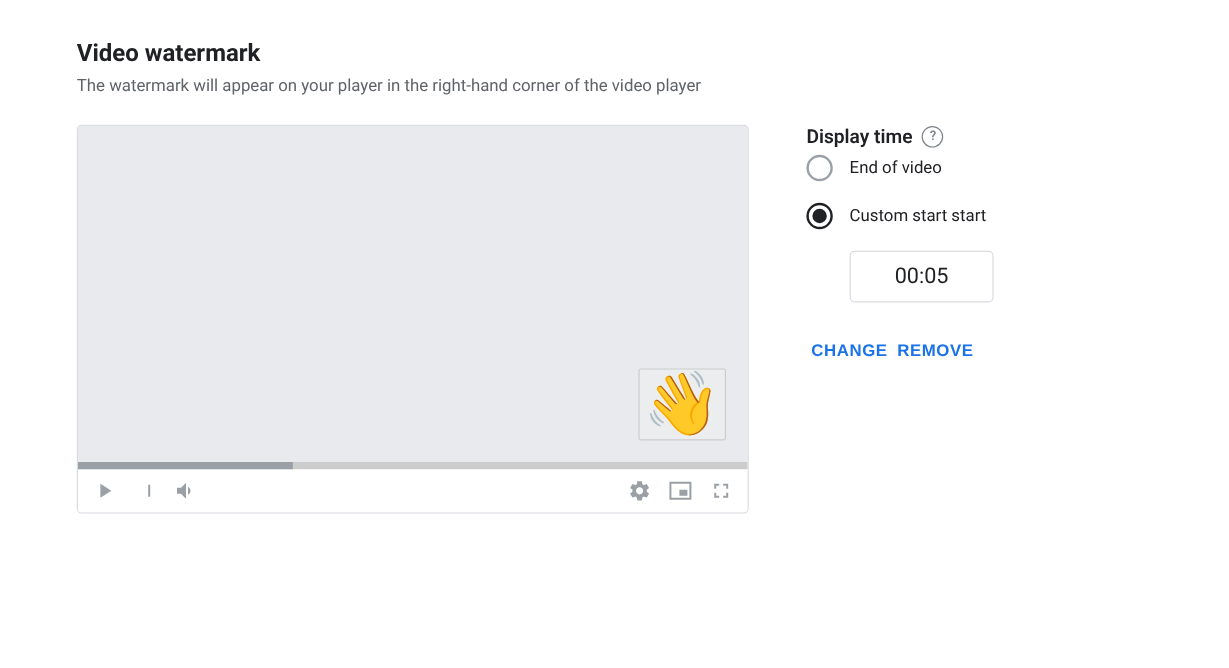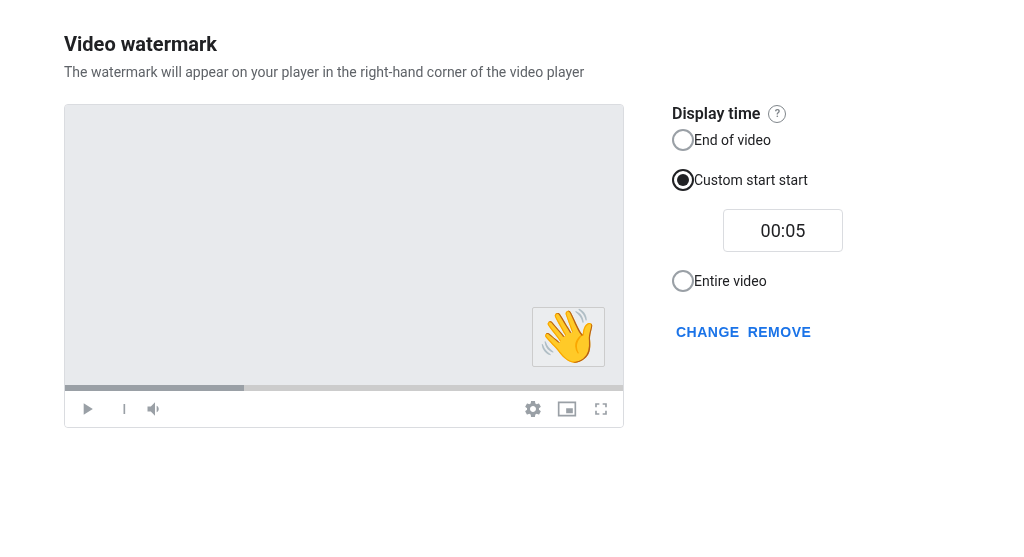--- a/index.html
+++ b/index.html
@@ -155,20 +155,21 @@
       display: flex;
       align-items: center;
       justify-content: center;
       cursor: pointer;
       font-weight: 600;
     }
 
     .radio-option {
       display: flex;
       align-items: center;
+      gap: 14px;
       margin-bottom: 18px;
       cursor: pointer;
     }
 
     .radio-circle {
       width: 22px;
       height: 22px;
       border-radius: 50%;
       border: 2px solid #9aa0a6;
       flex-shrink: 0;
@@ -204,21 +205,20 @@
       border: 1.5px solid #dadce0;
       border-radius: 4px;
       padding: 10px 20px;
       font-size: 18px;
       font-weight: 400;
       color: #202124;
       text-align: center;
       width: 120px;
       outline: none;
       font-family: inherit;
-      margin-left: 15px;
     }
 
     .action-buttons {
       display: flex;
       margin-top: 24px;
     }
 
     .btn-change, .btn-remove {
       font-size: 14px;
       font-weight: 600;
@@ -304,24 +304,20 @@
 
       <div class="radio-option">
         <div class="radio-circle selected"></div>
         <span class="radio-label">Custom start start</span>
       </div>
 
       <div class="time-input-container">
         <input type="text" class="time-input" value="00:05" style="">
       </div>
 
-      <div class="radio-option">
-        <div class="radio-circle"></div>
-        <span class="radio-label">Entire video</span>
-      </div>
 
       <div class="action-buttons">
         <button class="btn-change">CHANGE</button>
         <button class="btn-remove">REMOVE</button>
       </div>
     </div>
 
   </div>
 </div>
 

